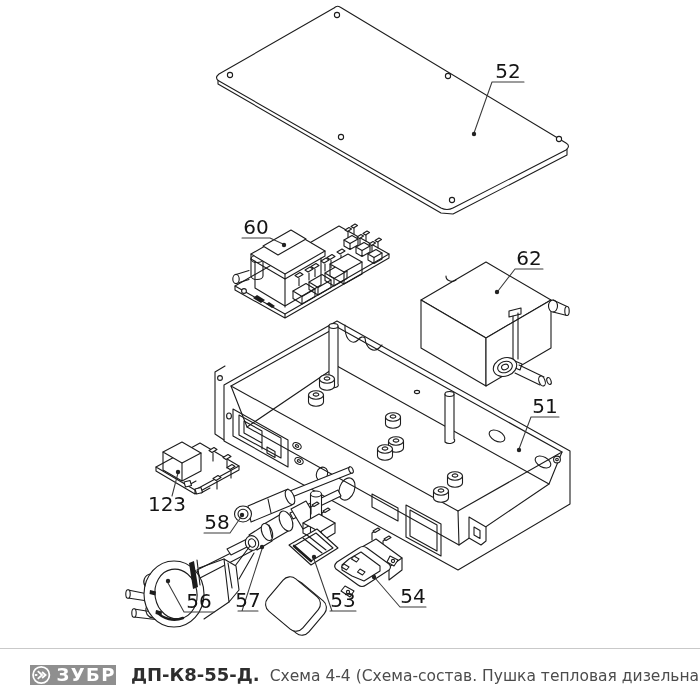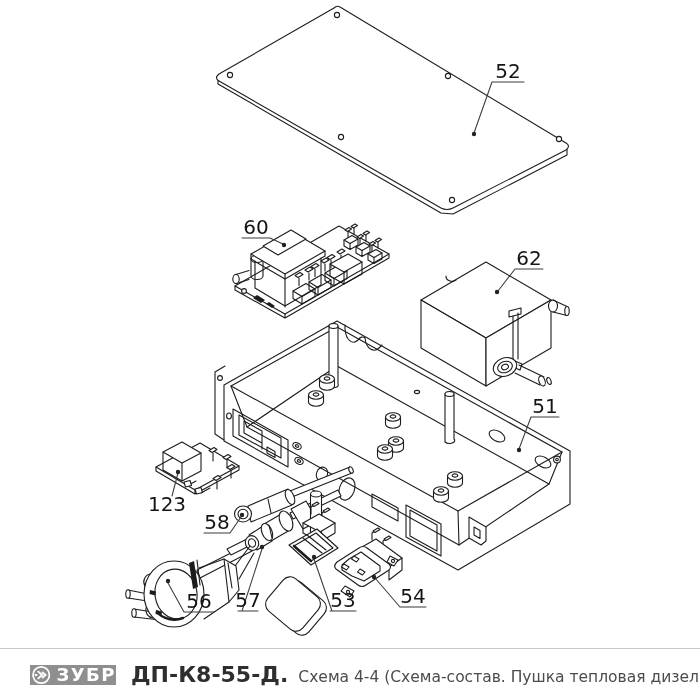--- a/index.html
+++ b/index.html
@@ -24,21 +24,21 @@
     position:absolute;left:0;top:648px;width:700px;height:52px;
     border-top:1px solid #c9c9c9;background:#ffffff;
     display:flex;align-items:center;box-sizing:border-box;padding-left:30px;
   }
   .logo{
     width:86px;height:20px;background:#8f8f8f;color:#ffffff;
     display:flex;align-items:center;justify-content:center;gap:4px;flex:none;
   }
   .logo .brand{font-weight:bold;font-size:18px;letter-spacing:1.5px;line-height:1;}
   .caption-wrap{margin-left:15px;white-space:nowrap;}
-  .model{font-weight:bold;font-size:22px;color:#2e2e2e;}
+  .model{font-weight:bold;font-size:18px;color:#2e2e2e;}
   .subtitle{font-size:15.5px;color:#4c4c4c;margin-left:5px;}
 </style>
 </head>
 <body>
 
 <svg class="diagram" width="700" height="650" viewBox="0 0 700 650">
   <defs>
     <g id="so">
       <path class="w" d="M-7.5,0 L-7.5,7 A7.5,4.2 0 0 0 7.5,7 L7.5,0"></path>
       <ellipse class="w" cx="0" cy="0" rx="7.5" ry="4.2"></ellipse>

